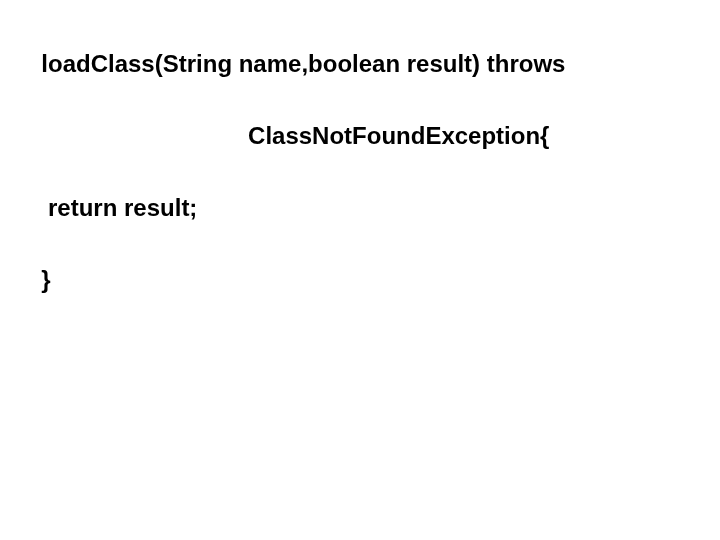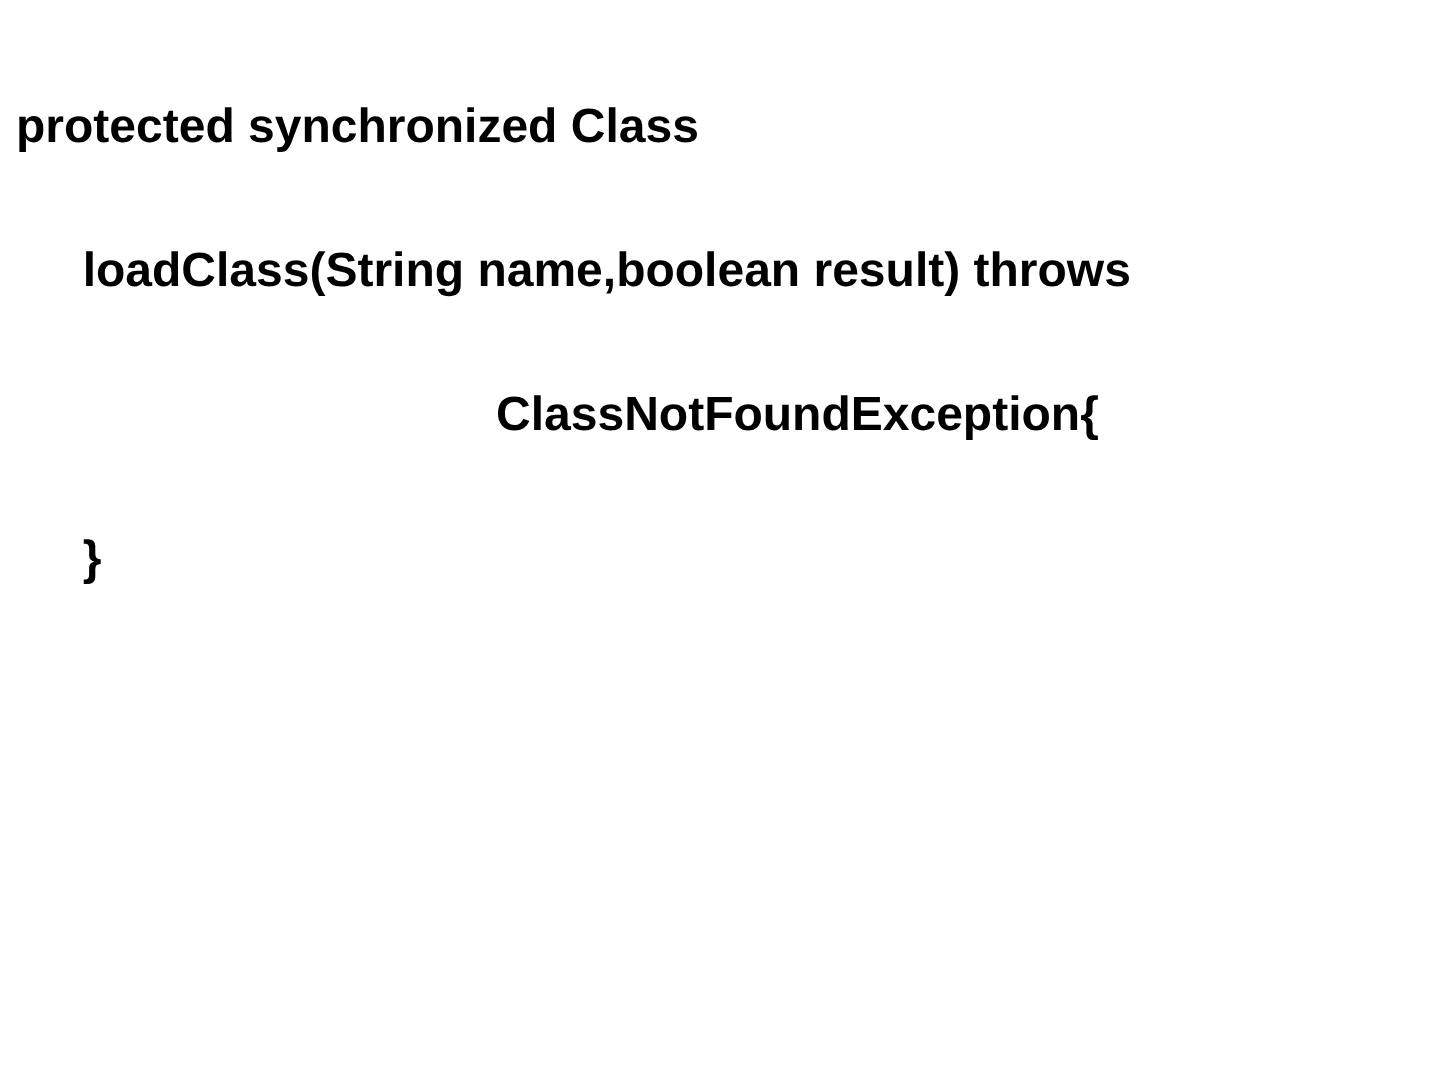--- a/index.html
+++ b/index.html
@@ -16,18 +16,18 @@
   }
   .code {
     padding: 10px 8px;
     white-space: pre;
   }
 </style>
 </head>
 <body>
 
 <div class="code">
-<div>protected synchronized Class</div>
 <div>     loadClass(String name,boolean result) throws</div>
 <div>                                    ClassNotFoundException{</div>
+<div>      return result;</div>
 <div>     }</div>
 
 </div>
 
 </body></html>

